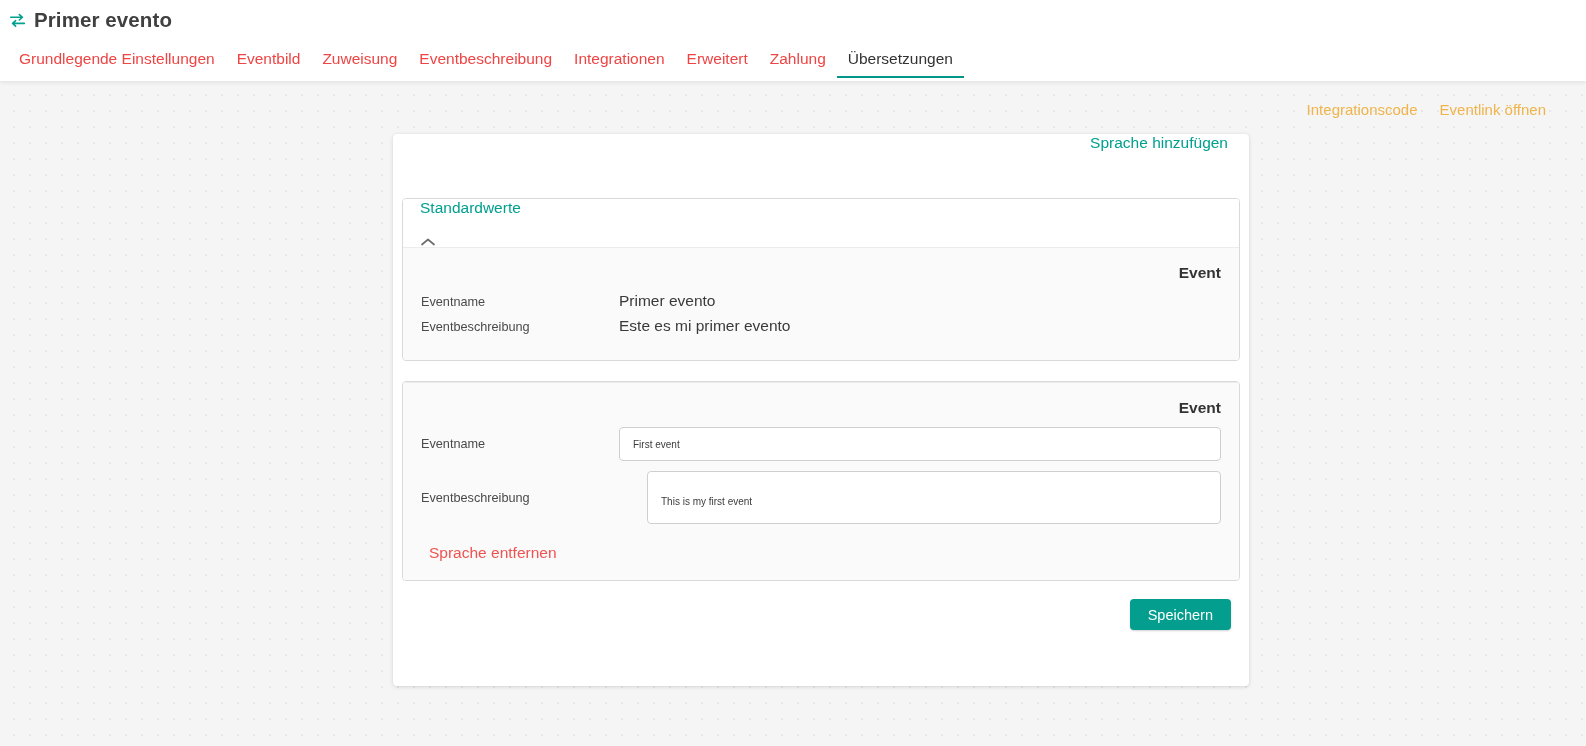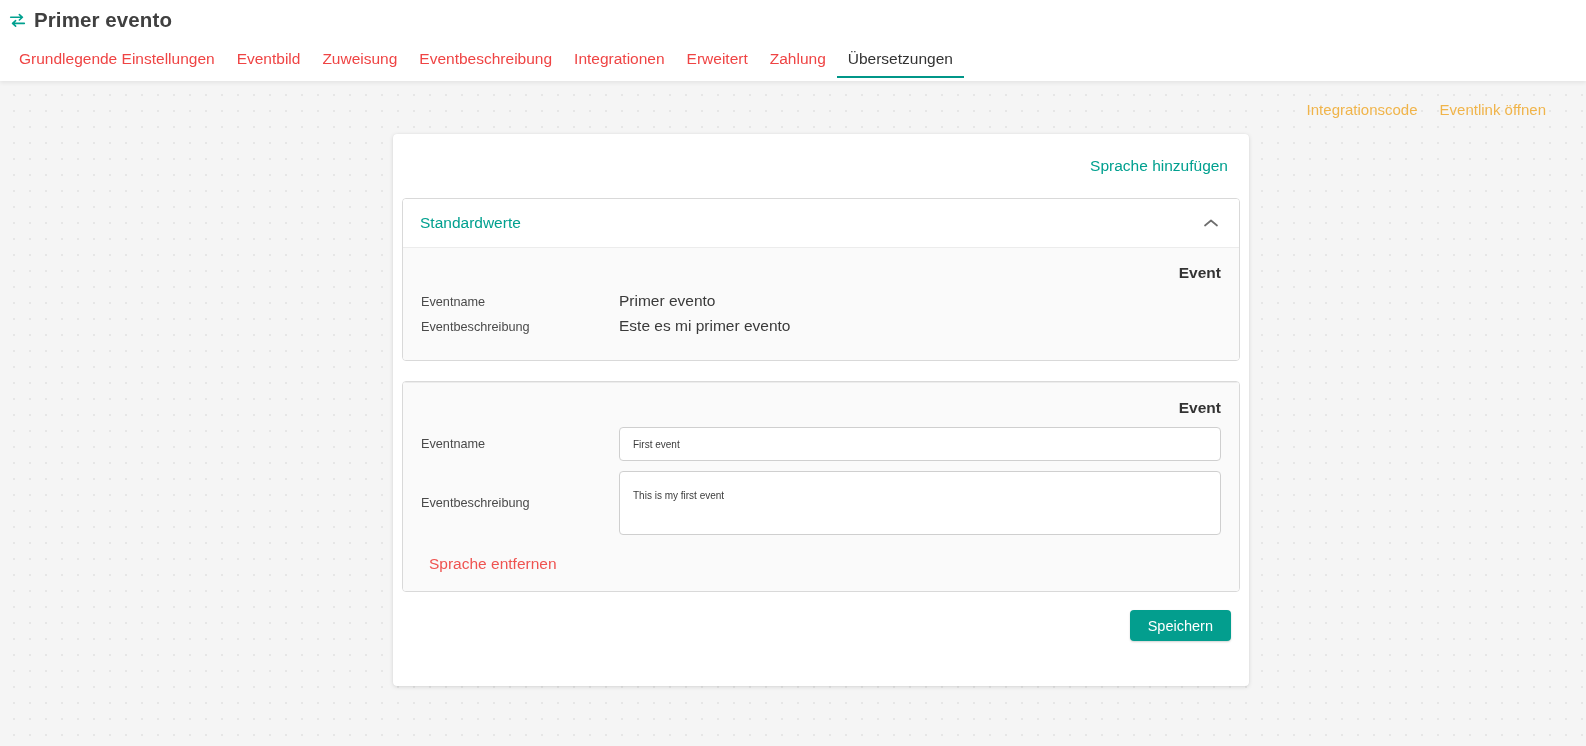--- a/index.html
+++ b/index.html
@@ -113,21 +113,21 @@
     background: #ffffff;
     border-radius: 4px;
     box-shadow: 0 1px 4px rgba(0,0,0,.13), 0 0 1px rgba(0,0,0,.08);
     z-index: 3;
     padding: 0;
   }
 
   .add-lang-row {
     height: 64px;
     display: flex;
-    align-items: center;
+    align-items: flex-start;
     justify-content: flex-end;
     padding-right: 21px;
   }
   .add-lang-link {
     color: #00a08f;
     font-size: 15.5px;
     cursor: pointer;
   }
 
   
@@ -136,25 +136,26 @@
     border: 1px solid #d9d9d9;
     border-radius: 4px;
     background: #ffffff;
     overflow: hidden;
   }
   .panel + .panel { margin-top: 20px; }
 
   .panel-header {
     height: 48px;
     display: flex;
-    align-items: center;
+    align-items: flex-start;
     justify-content: space-between;
     padding: 0 20px 0 17px;
     background: #ffffff;
     cursor: pointer;
+    flex-direction: column;
   }
   .panel-header-title {
     color: #00a08f;
     font-size: 15.5px;
   }
   .chev {
     width: 16px; height: 10px;
     display: block;
   }
   .panel-body {
@@ -206,24 +207,25 @@
     border-radius: 4px;
     background: #ffffff;
     font-family: "Liberation Sans", sans-serif;
     font-size: 10px;
     color: #3c3c3c;
     padding: 0 13px;
     height: 34px;
     outline: none;
   }
   textarea.field {
-    height: 64px;
-    padding-top: 17px;
+    height: 53px;
+    padding-top: 23px;
     resize: none;
     line-height: 1.35;
+    margin-left: 28px;
   }
   .remove-lang-row {
     margin-top: 20px;
     padding-left: 8px;
   }
   .remove-lang-link {
     color: #ef5350;
     font-size: 15.5px;
     cursor: pointer;
   }

